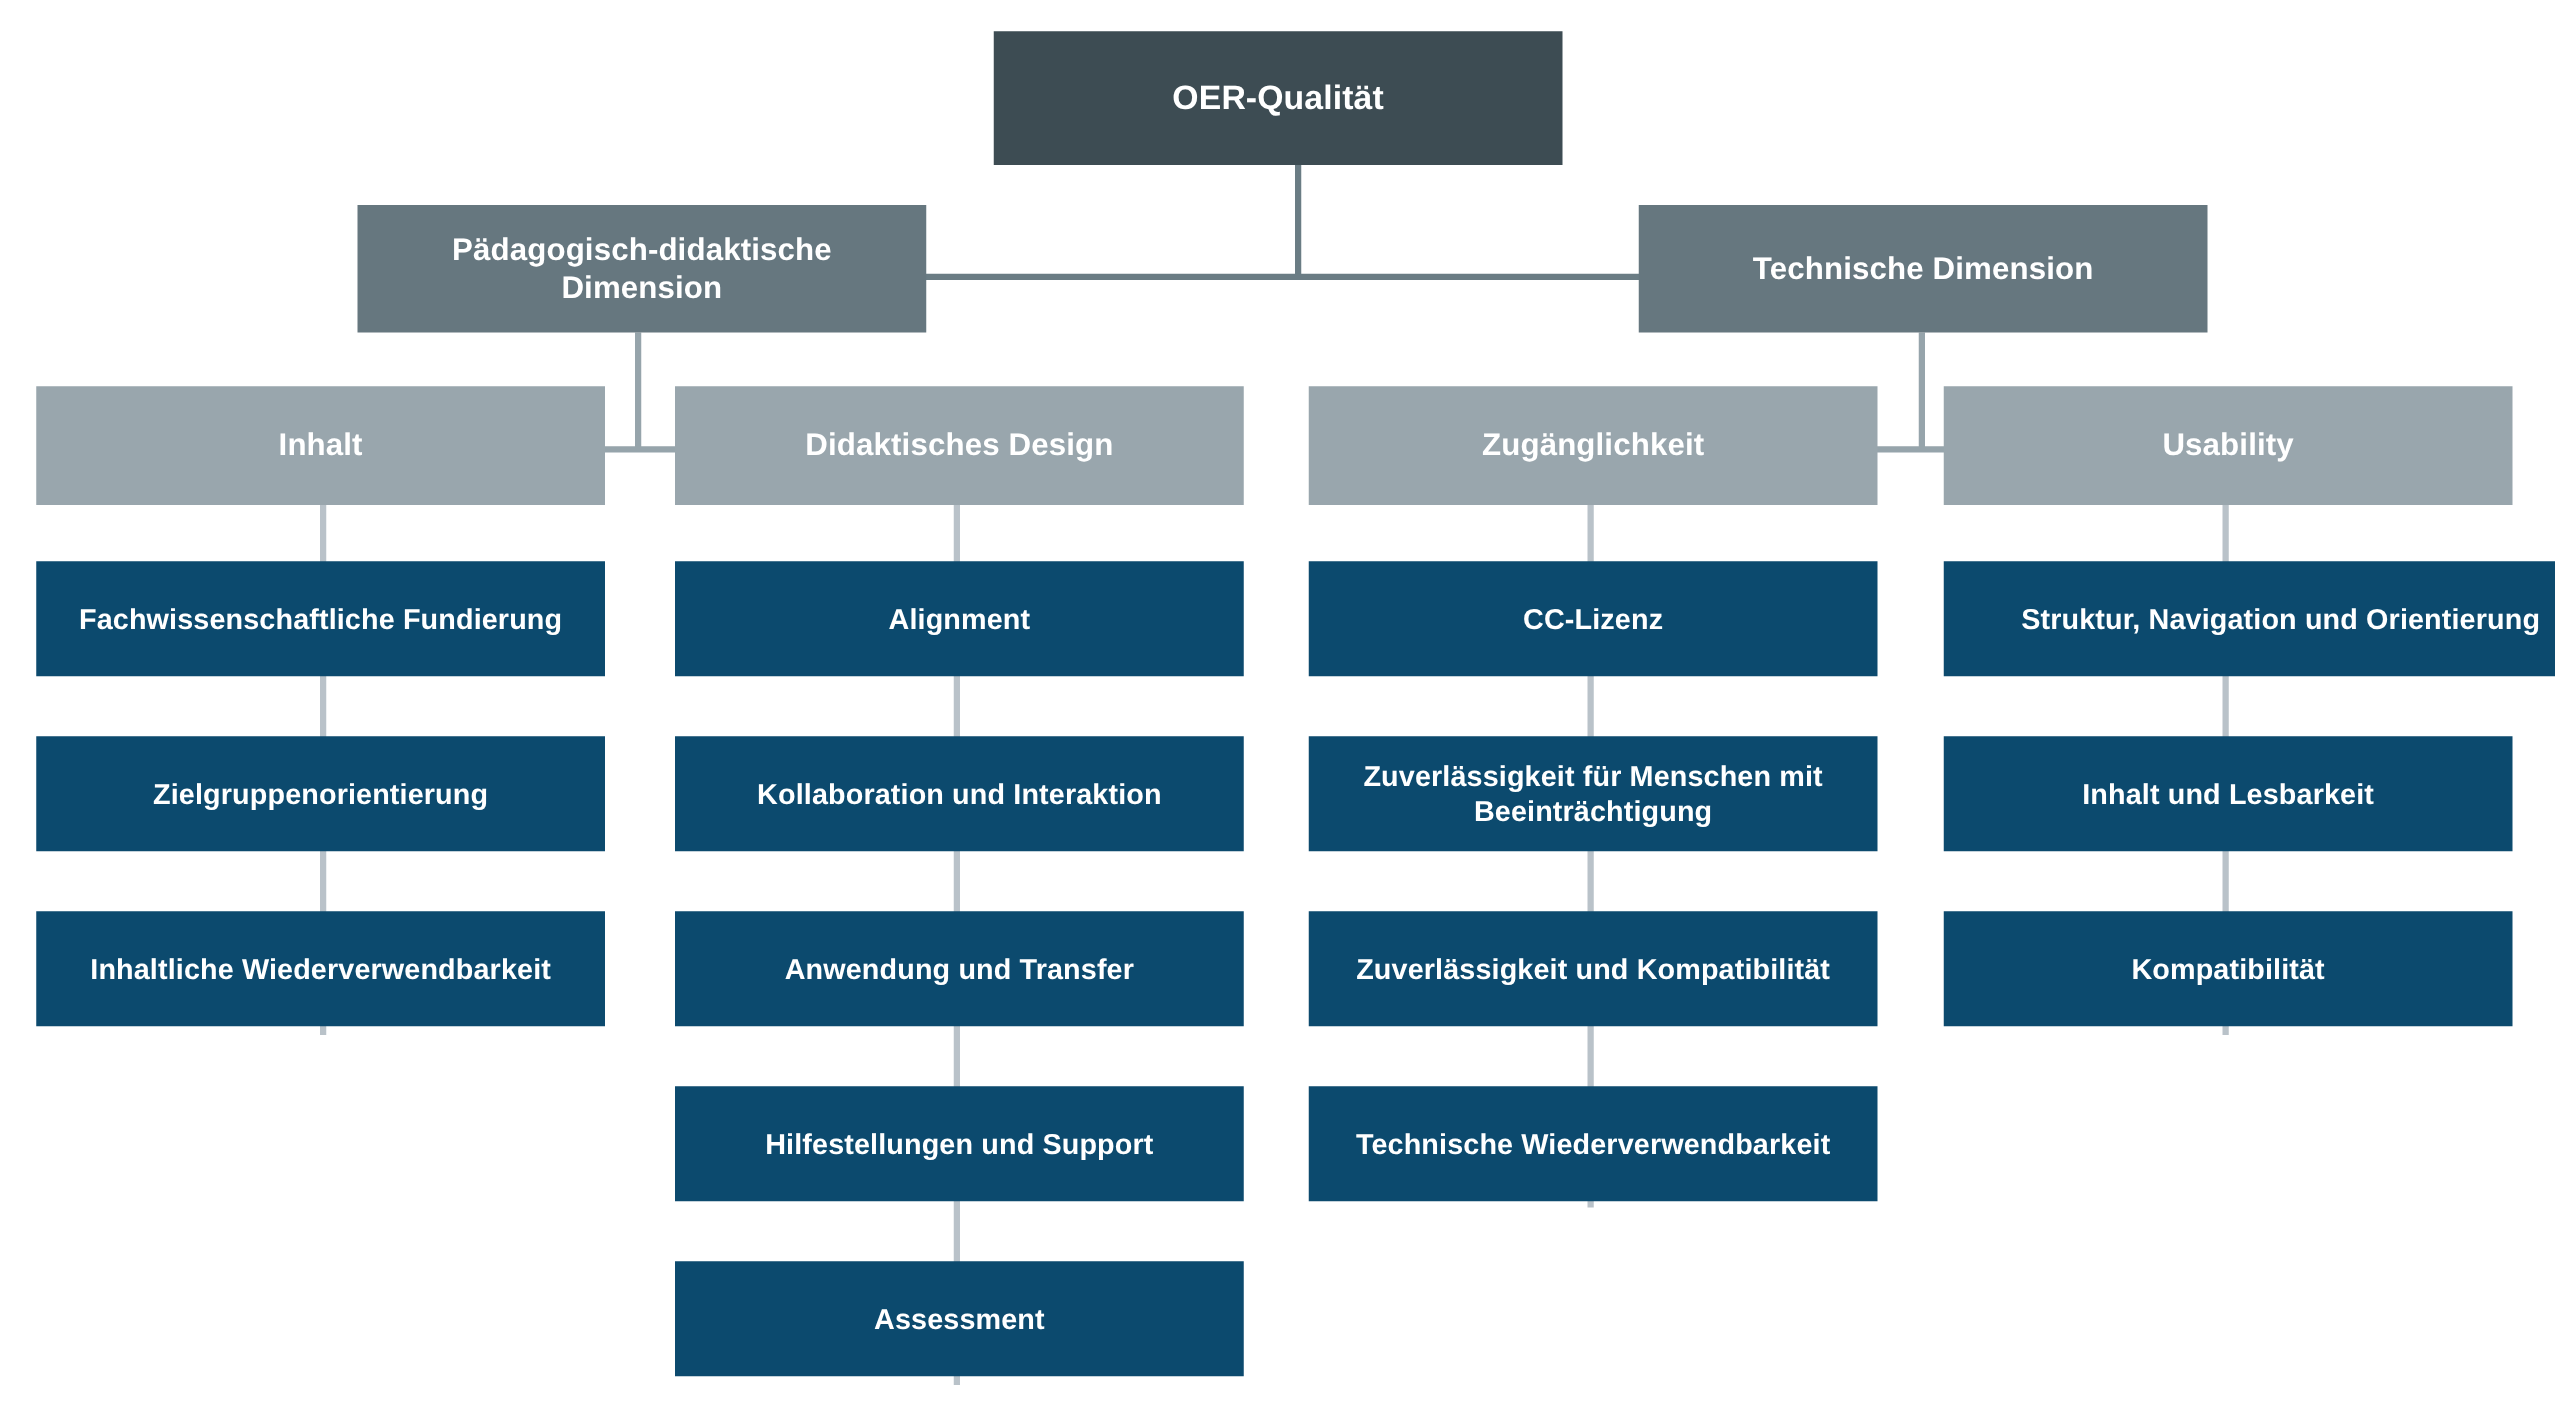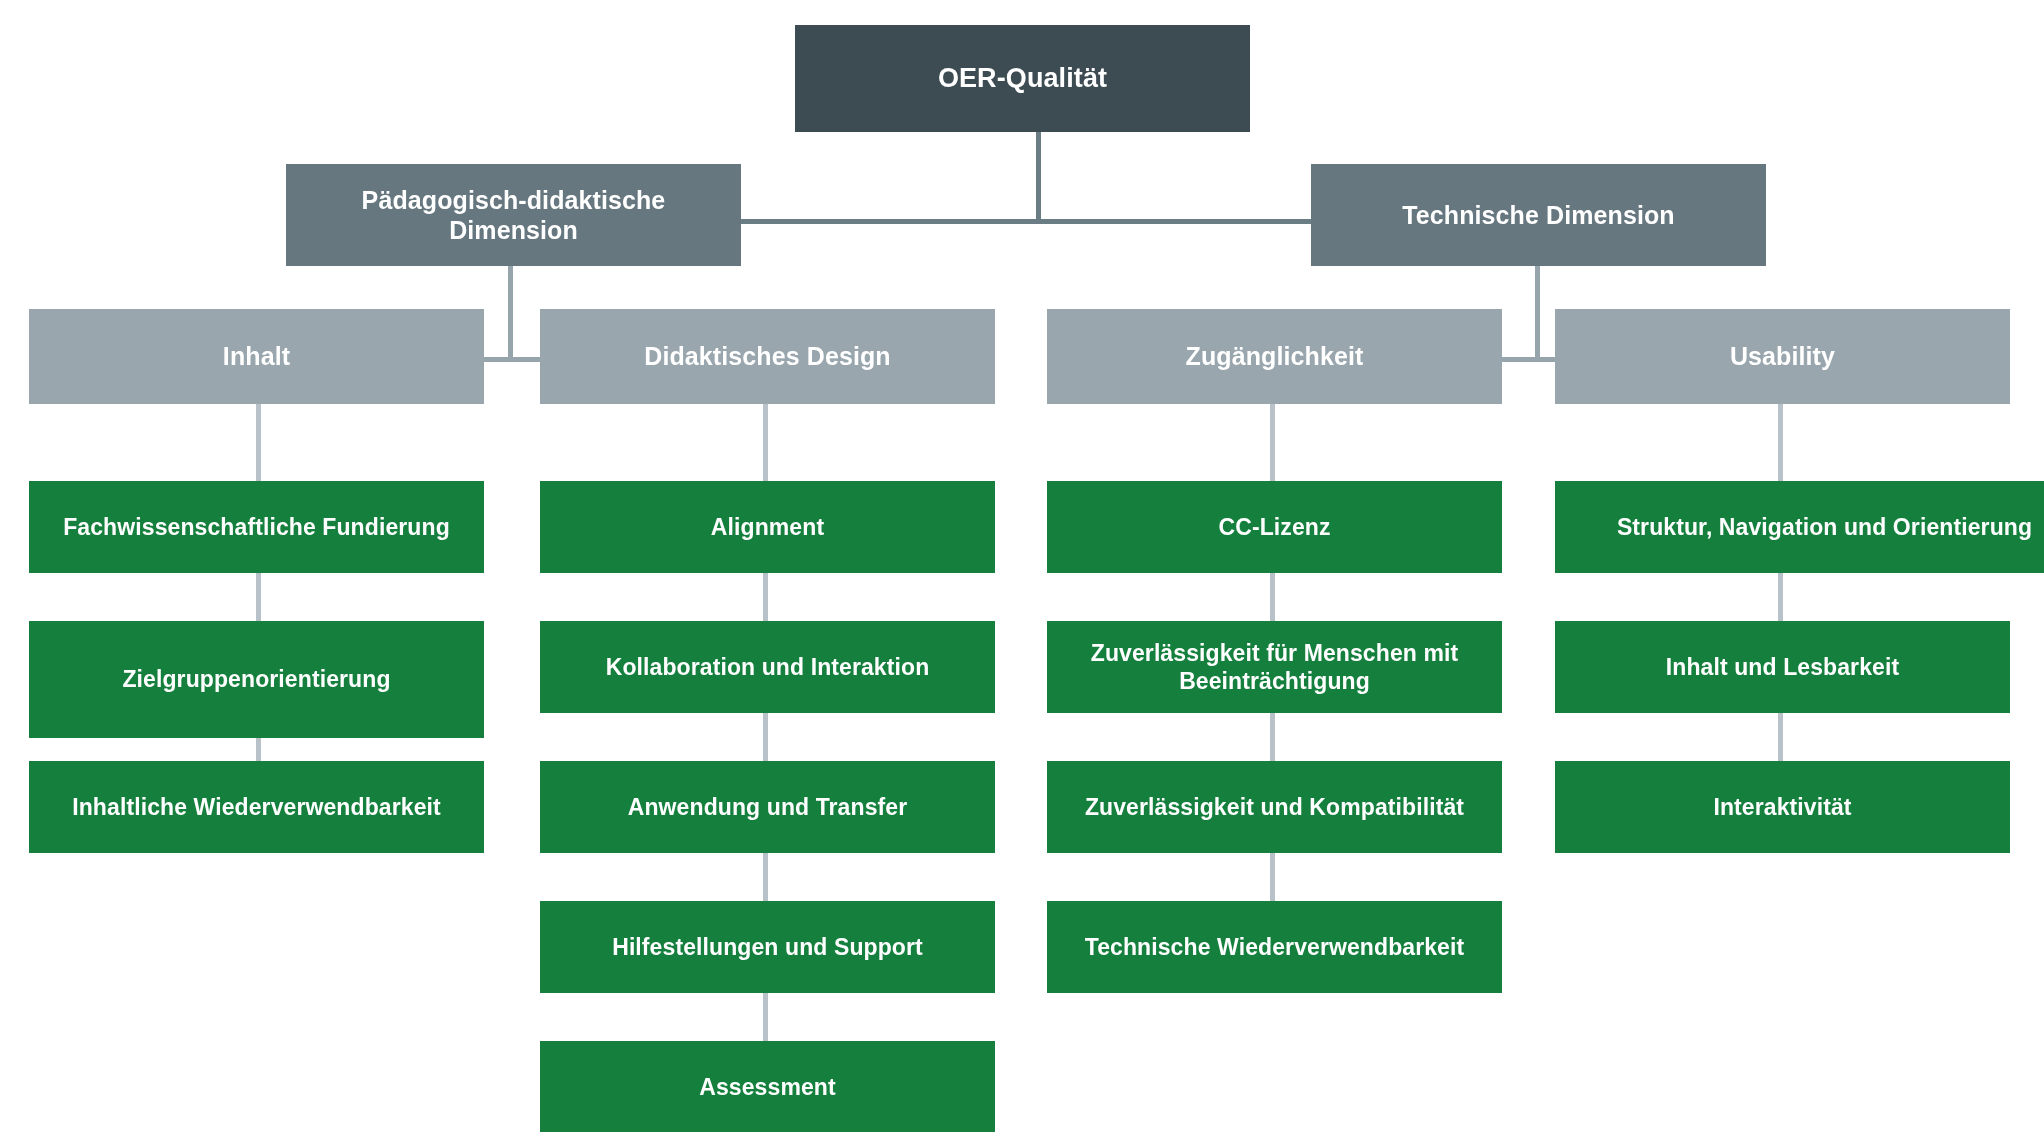--- a/index.html
+++ b/index.html
@@ -56,23 +56,22 @@
   }
   .level-dim {
     background: #66777f;
     font-size: 25px;
   }
   .level-cat {
     background: #99a6ad;
     font-size: 25px;
   }
   .level-leaf {
-    background: #15803d;
+    background: #0c4a6e;
     font-size: 23px;
-    margin-top: 32px;
   }
 
   .node span {
     display: block;
     width: 100%;
   }
 </style>
 </head>
 <body>
 
@@ -118,21 +117,21 @@
   <div class="node level-cat" style="left:1047px; top:309px; width:455px; height:95px;">
     <span>Zugänglichkeit</span>
   </div>
   <div class="node level-cat" style="left:1555px; top:309px; width:455px; height:95px;">
     <span>Usability</span>
   </div>
 
   <div class="node level-leaf" style="left:29px; top:449px; width:455px; height:92px;">
     <span>Fachwissenschaftliche Fundierung</span>
   </div>
-  <div class="node level-leaf" style="left:29px; top:589px; width:455px; height:117px;text-align:center;">
+  <div class="node level-leaf" style="left:29px; top:589px; width:455px; height:92px;text-align:center;">
     <span>Zielgruppenorientierung</span>
   </div>
   <div class="node level-leaf" style="left:29px; top:729px; width:455px; height:92px;">
     <span>Inhaltliche Wiederverwendbarkeit</span>
   </div>
 
   <div class="node level-leaf" style="left:540px; top:449px; width:455px; height:92px;">
     <span>Alignment</span>
   </div>
   <div class="node level-leaf" style="left:540px; top:589px; width:455px; height:92px;">
@@ -161,16 +160,16 @@
     <span>Technische Wiederverwendbarkeit</span>
   </div>
 
   <div class="node level-leaf" style="left:1555px; top:449px; width:539px; height:92px;">
     <span>Struktur, Navigation und Orientierung</span>
   </div>
   <div class="node level-leaf" style="left:1555px; top:589px; width:455px; height:92px;">
     <span>Inhalt und Lesbarkeit</span>
   </div>
   <div class="node level-leaf" style="left:1555px; top:729px; width:455px; height:92px;">
-    <span>Interaktivität</span>
+    <span>Kompatibilität</span>
   </div>
 
 </div>
 
 </body></html>

